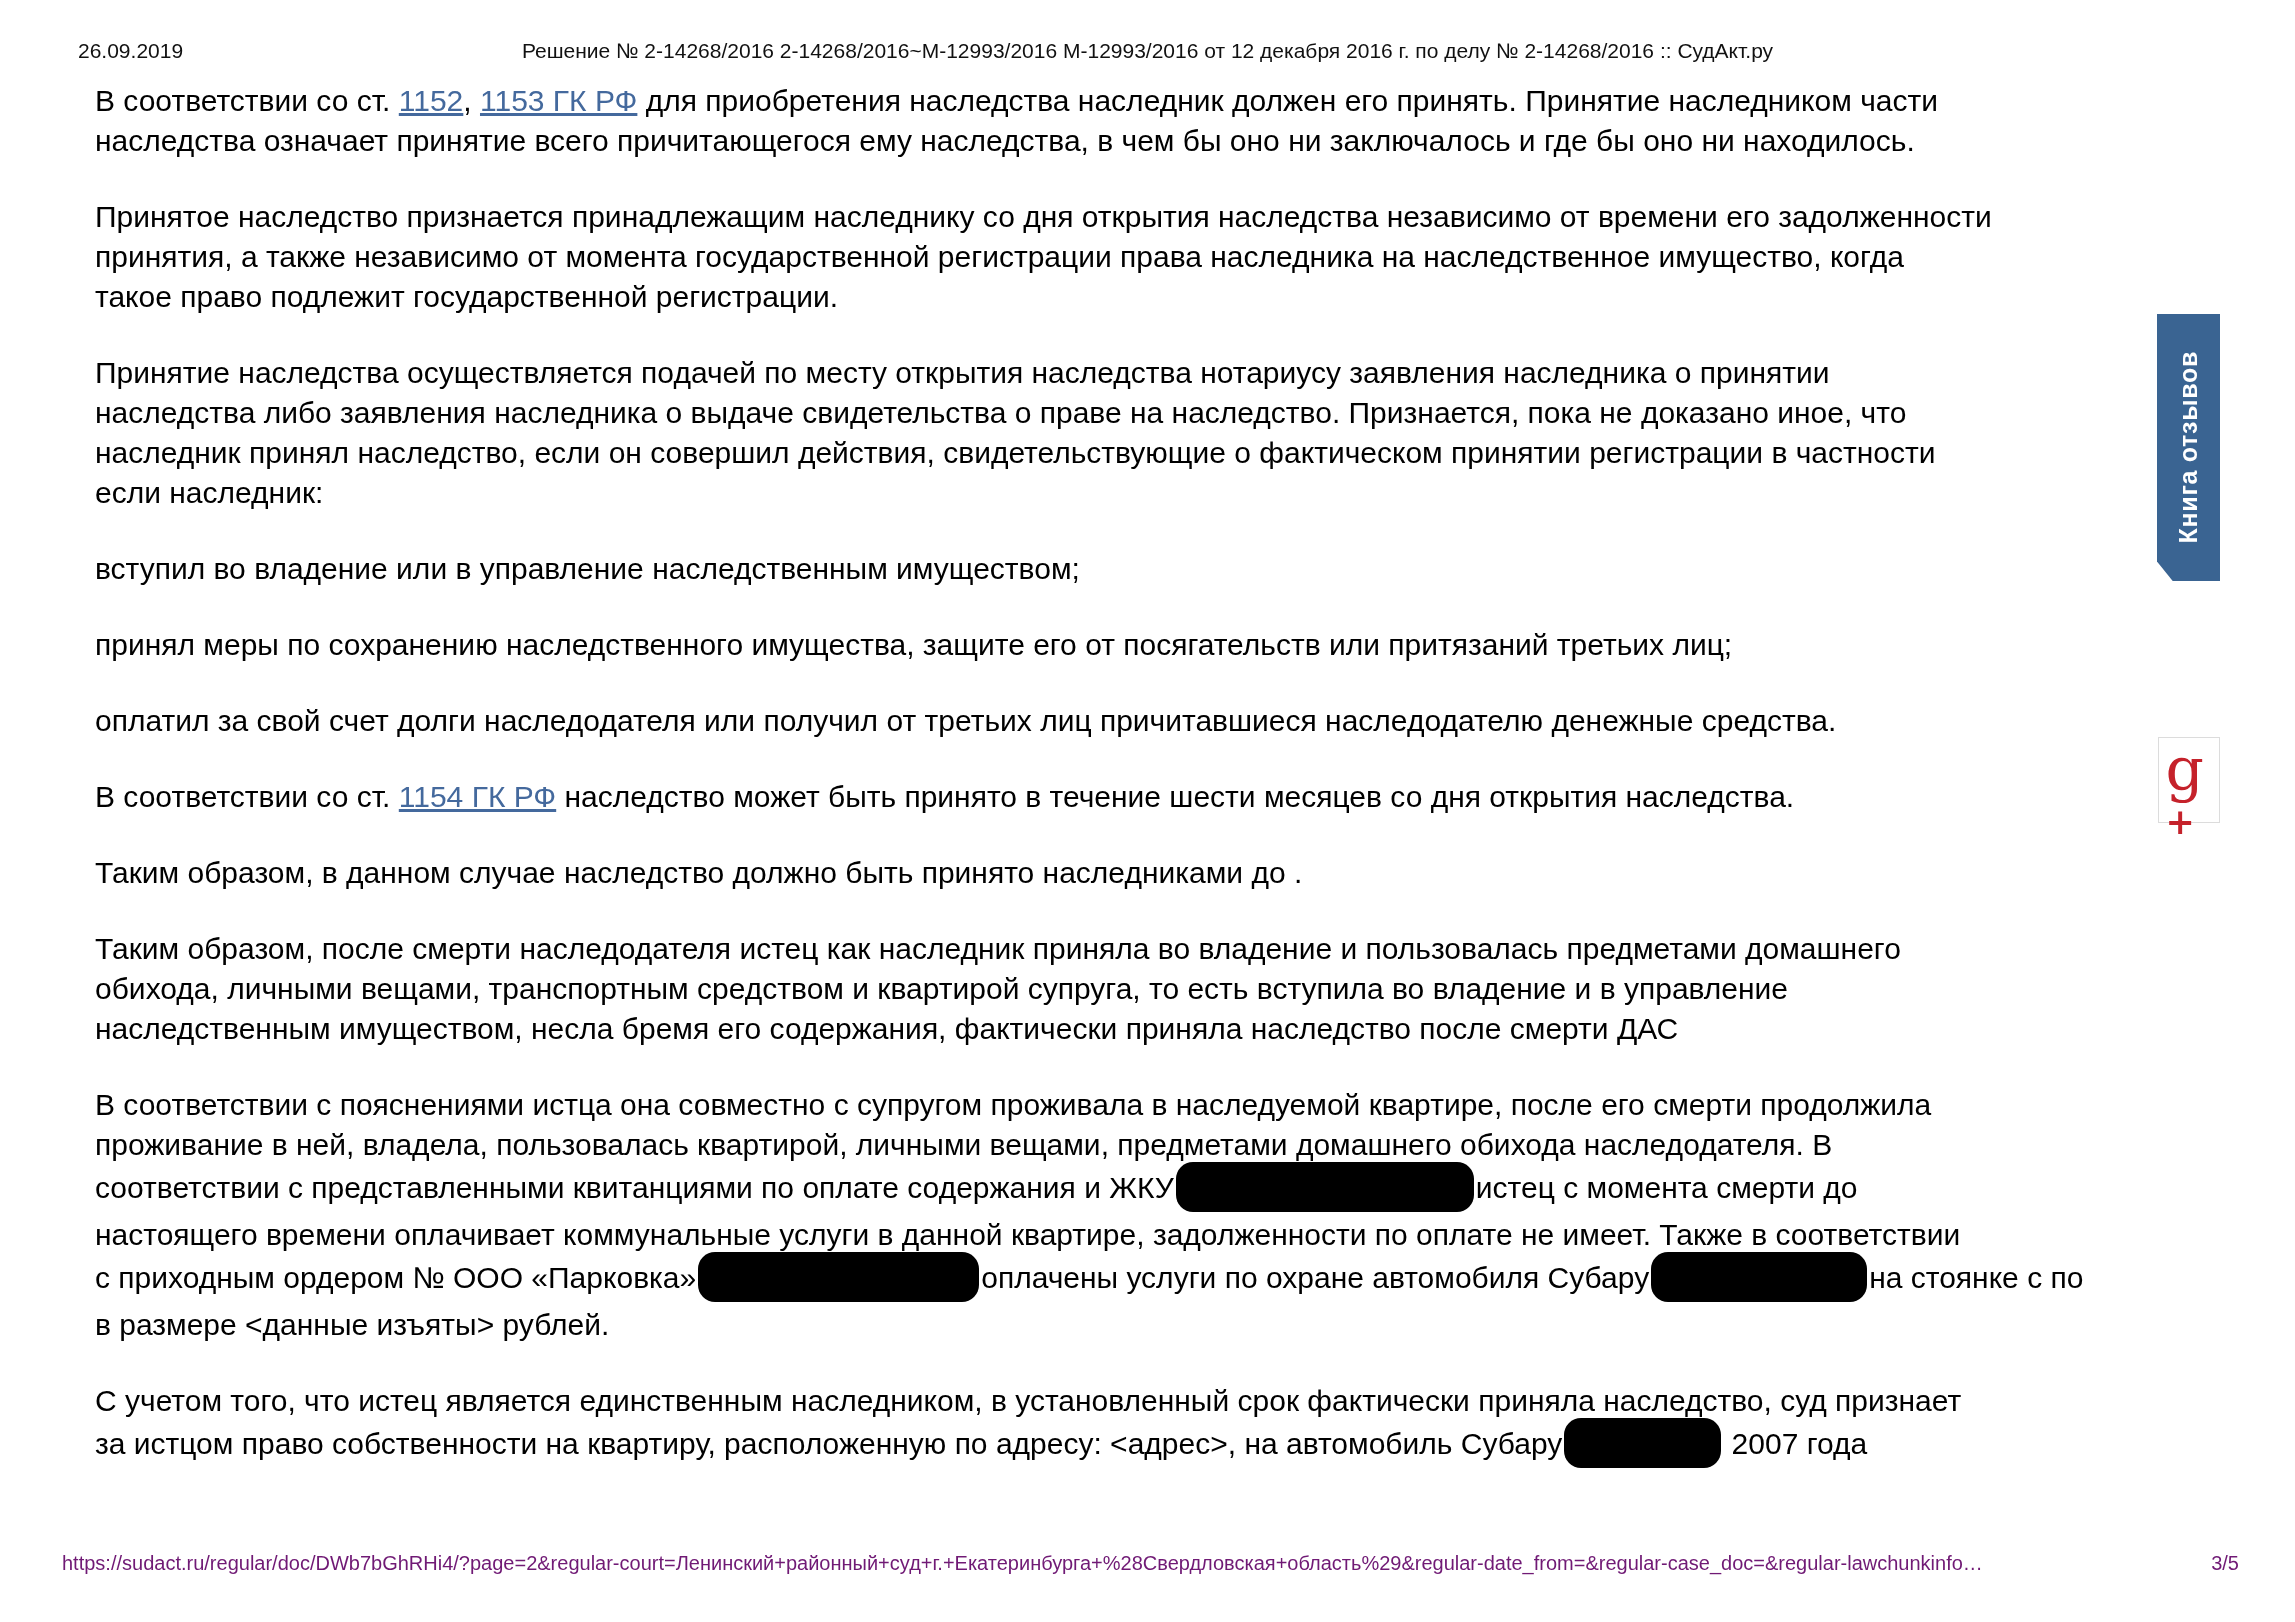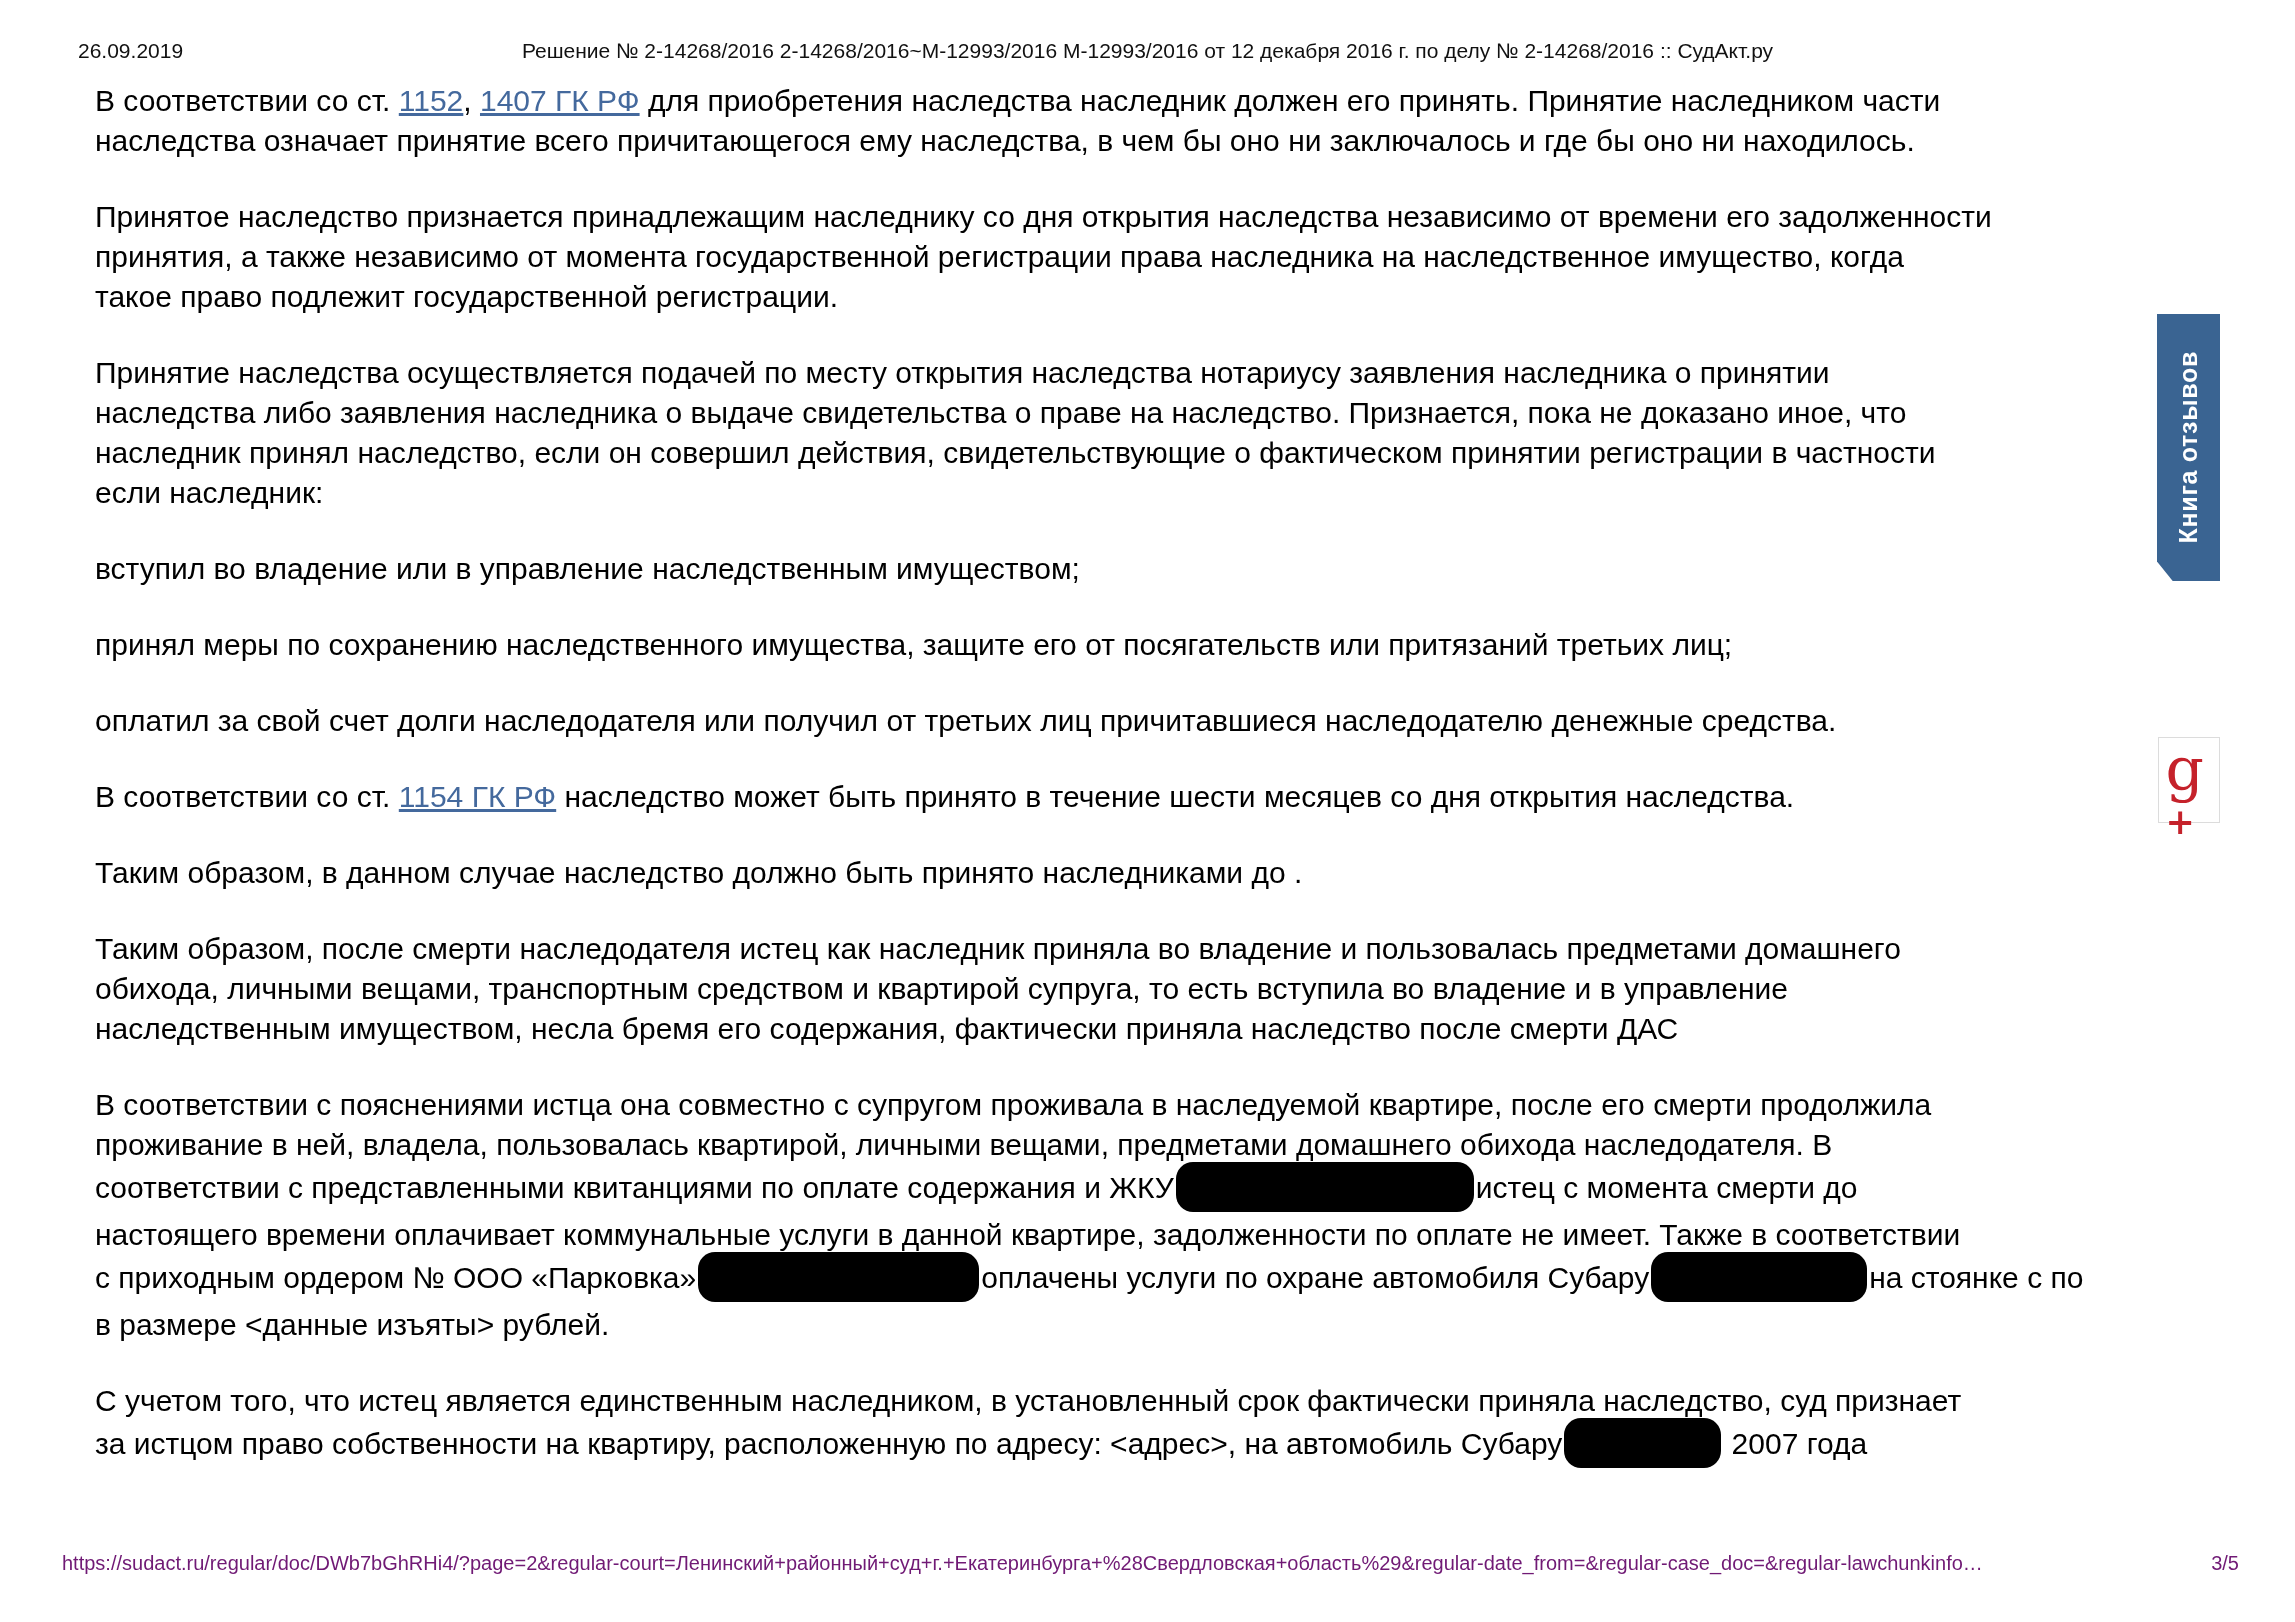--- a/index.html
+++ b/index.html
@@ -72,21 +72,21 @@
 </head>
 <body>
 
 <div class="print-header">
   <span class="date">26.09.2019</span>
   <span class="title">Решение № 2-14268/2016 2-14268/2016~М-12993/2016 М-12993/2016 от 12 декабря 2016 г. по делу № 2-14268/2016 :: СудАкт.ру</span>
 </div>
 
 <div class="doc">
     <div class="para">
-      <div class="line"><span>В соответствии со ст. </span><a class="doclink">1152</a><span>, </span><a class="doclink">1407 ГК РФ</a><span> для приобретения наследства наследник должен его принять. Принятие наследником части</span></div>
+      <div class="line"><span>В соответствии со ст. </span><a class="doclink">1152</a><span>, </span><a class="doclink">1153 ГК РФ</a><span> для приобретения наследства наследник должен его принять. Принятие наследником части</span></div>
       <div class="line"><span>наследства означает принятие всего причитающегося ему наследства, в чем бы оно ни заключалось и где бы оно ни находилось.</span></div>
     </div>
     <div class="para">
       <div class="line"><span>Принятое наследство признается принадлежащим наследнику со дня открытия наследства независимо от времени его задолженности</span></div>
       <div class="line"><span>принятия, а также независимо от момента государственной регистрации права наследника на наследственное имущество, когда</span></div>
       <div class="line"><span>такое право подлежит государственной регистрации.</span></div>
     </div>
     <div class="para">
       <div class="line"><span>Принятие наследства осуществляется подачей по месту открытия наследства нотариусу заявления наследника о принятии</span></div>
       <div class="line"><span>наследства либо заявления наследника о выдаче свидетельства о праве на наследство. Признается, пока не доказано иное, что</span></div>

